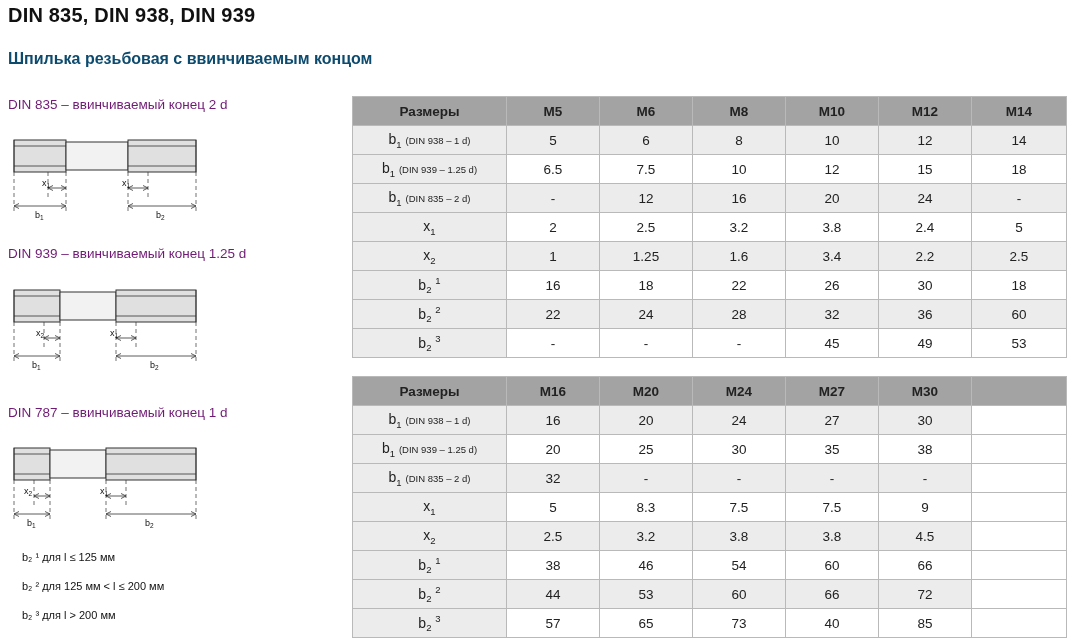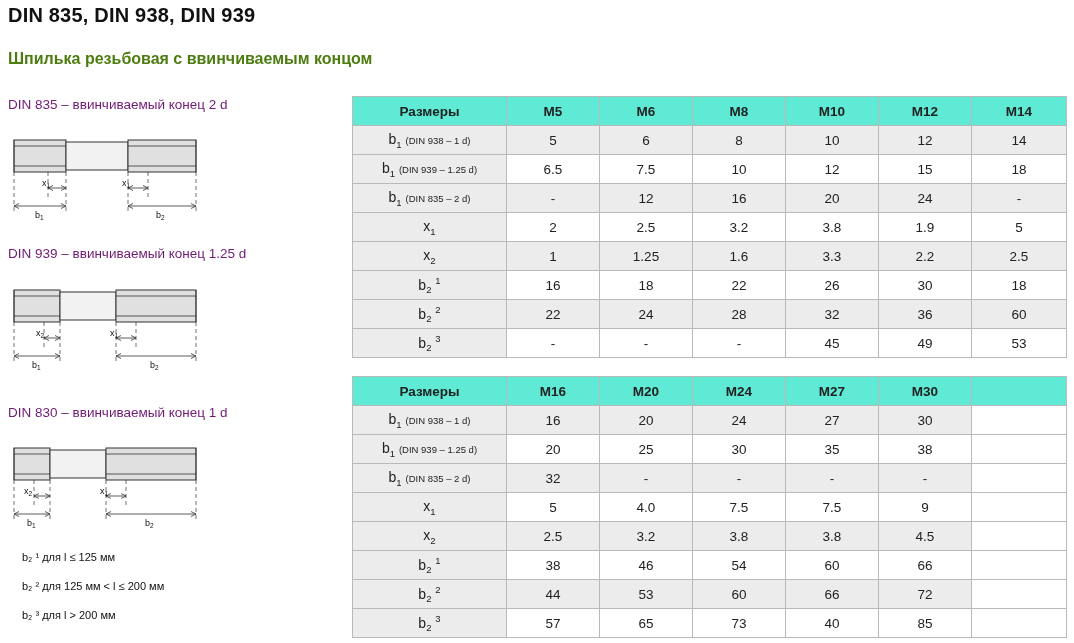--- a/index.html
+++ b/index.html
@@ -29,21 +29,21 @@
     font-weight: bold;
     letter-spacing: 0.2px;
     color: #111;
   }
   .subtitle {
     position: absolute;
     left: 8px;
     top: 50px;
     font-size: 16px;
     font-weight: bold;
-    color: #4d7c0f;
+    color: #0c4a6e;
   }
   .fig-caption {
     position: absolute;
     font-size: 13.5px;
     color: #701a75;
     white-space: nowrap;
   }
   .cap1 { left: 8px; top: 97px; }
   .cap2 { left: 8px; top: 246px; text-align: right; }
   .cap3 { left: 8px; top: 405px; }
@@ -78,21 +78,21 @@
   table.sizes th, table.sizes td {
     border: 1px solid #b9b9b9;
     text-align: center;
     vertical-align: middle;
     height: 29px;
     padding: 0 2px;
     color: #222;
     box-sizing: border-box;
   }
   table.sizes th {
-    background: #5eead4;
+    background: #a3a3a3;
     font-weight: bold;
     font-size: 13.5px;
   }
   table.sizes th.rowhead-col {
     width: 154px;
   }
   table.sizes td.rowhead {
     background: #ececec;
     font-weight: normal;
     font-size: 14px;
@@ -202,21 +202,21 @@
       <line class="dimline" x1="108" y1="62" x2="128" y2="62"></line>
       <path class="dimline" d="M108 62 l5 -2.5 M108 62 l5 2.5 M128 62 l-5 -2.5 M128 62 l-5 2.5"></path>
       <text class="dimtxt" x="102" y="60">x<tspan class="s" dy="2">1</tspan></text>
 
       <line class="dimline" x1="108" y1="80" x2="188" y2="80"></line>
       <path class="dimline" d="M108 80 l5 -2.5 M108 80 l5 2.5 M188 80 l-5 -2.5 M188 80 l-5 2.5"></path>
       <text class="dimtxt" x="142" y="92">b<tspan class="s" dy="2">2</tspan></text>
     </svg>
   </div>
 
-  <div class="fig-caption cap3">DIN 830 – ввинчиваемый конец 1 d</div>
+  <div class="fig-caption cap3">DIN 787 – ввинчиваемый конец 1 d</div>
   <div class="figure fig3">
     <svg class="stud" width="200" height="95" viewBox="0 0 200 95">
       <rect class="thread-fill" x="6" y="14" width="36" height="32"></rect>
       <line class="thin" x1="6" y1="20" x2="42" y2="20"></line>
       <line class="thin" x1="6" y1="40" x2="42" y2="40"></line>
       <rect class="shaft-body" x="42" y="16" width="56" height="28"></rect>
       <rect class="thread-fill" x="98" y="14" width="90" height="32"></rect>
       <line class="thin" x1="98" y1="20" x2="188" y2="20"></line>
       <line class="thin" x1="98" y1="40" x2="188" y2="40"></line>
       <line class="thin" x1="6" y1="14" x2="6" y2="46"></line>
@@ -301,29 +301,29 @@
         <td class="val">20</td>
         <td class="val">24</td>
         <td class="val">-</td>
       </tr>
       <tr class="even">
         <td class="rowhead">x<span class="sub">1</span></td>
         <td class="val">2</td>
         <td class="val">2.5</td>
         <td class="val">3.2</td>
         <td class="val">3.8</td>
-        <td class="val">1.9</td>
+        <td class="val">2.4</td>
         <td class="val">5</td>
       </tr>
       <tr class="odd">
         <td class="rowhead">x<span class="sub">2</span></td>
         <td class="val">1</td>
         <td class="val">1.25</td>
         <td class="val">1.6</td>
-        <td class="val">3.3</td>
+        <td class="val">3.4</td>
         <td class="val">2.2</td>
         <td class="val">2.5</td>
       </tr>
       <tr class="even">
         <td class="rowhead">b<span class="sub">2</span> <span class="supnum">1</span></td>
         <td class="val">16</td>
         <td class="val">18</td>
         <td class="val">22</td>
         <td class="val">26</td>
         <td class="val">30</td>
@@ -395,21 +395,21 @@
         <td class="val">32</td>
         <td class="val">-</td>
         <td class="val">-</td>
         <td class="val">-</td>
         <td class="val">-</td>
         <td class="empty"></td>
       </tr>
       <tr class="even">
         <td class="rowhead">x<span class="sub">1</span></td>
         <td class="val">5</td>
-        <td class="val">4.0</td>
+        <td class="val">8.3</td>
         <td class="val">7.5</td>
         <td class="val">7.5</td>
         <td class="val">9</td>
         <td class="empty"></td>
       </tr>
       <tr class="odd">
         <td class="rowhead">x<span class="sub">2</span></td>
         <td class="val">2.5</td>
         <td class="val">3.2</td>
         <td class="val">3.8</td>

